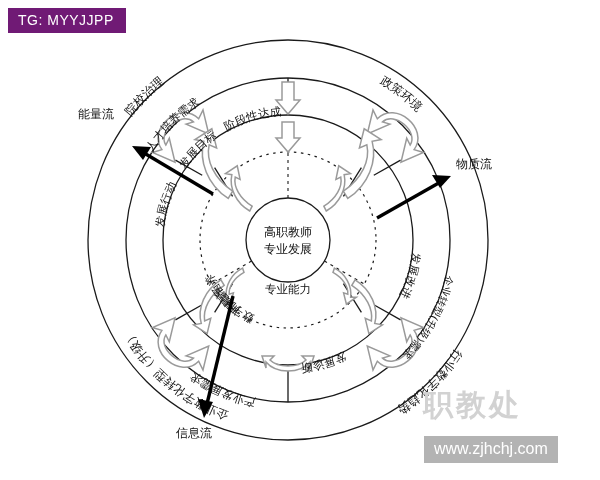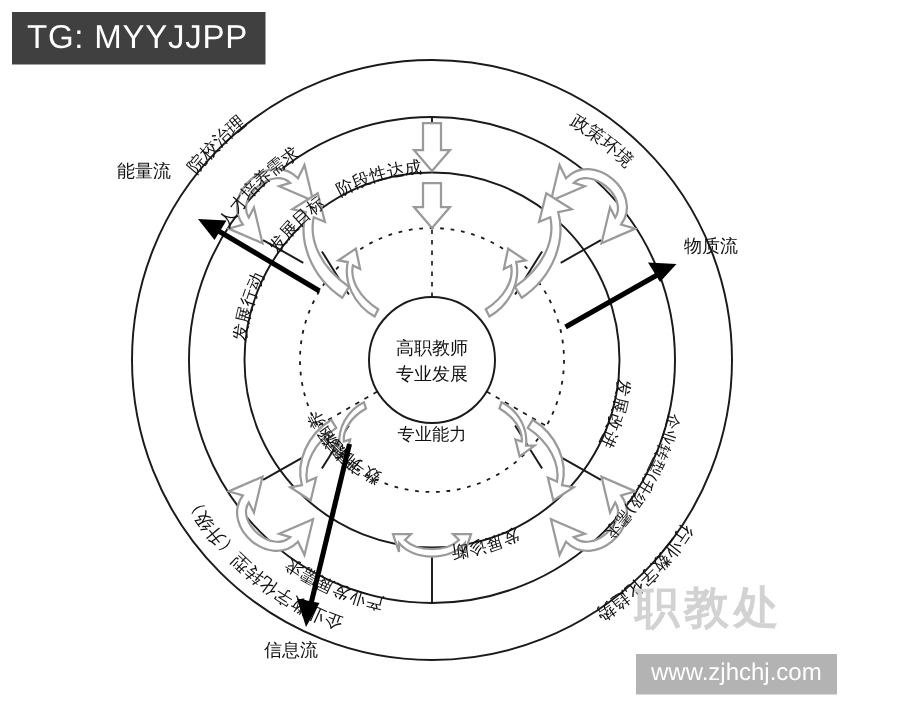--- a/index.html
+++ b/index.html
@@ -9,22 +9,22 @@
     background:#ffffff;
     font-family:"DejaVu Sans","Liberation Sans",sans-serif;
     overflow:hidden;
     position:relative;
   }
   #stage{position:absolute;left:0;top:0;width:600px;height:480px;}
   svg{display:block;}
 
   .tg-badge{
     position:absolute;left:8px;top:8px;
-    background:#404040;color:#ffffff;
-    font-size:22px;letter-spacing:0.5px;
+    background:#701a75;color:#ffffff;
+    font-size:14px;letter-spacing:0.5px;
     padding:4px 12px 5px 10px;
     font-family:"Liberation Sans",sans-serif;
     white-space:nowrap;
   }
   .url-badge{
     position:absolute;left:424px;top:436px;
     background:#b3b3b3;color:#ffffff;
     font-size:16px;
     padding:4px 10px 5px 10px;
     font-family:"Liberation Sans",sans-serif;

